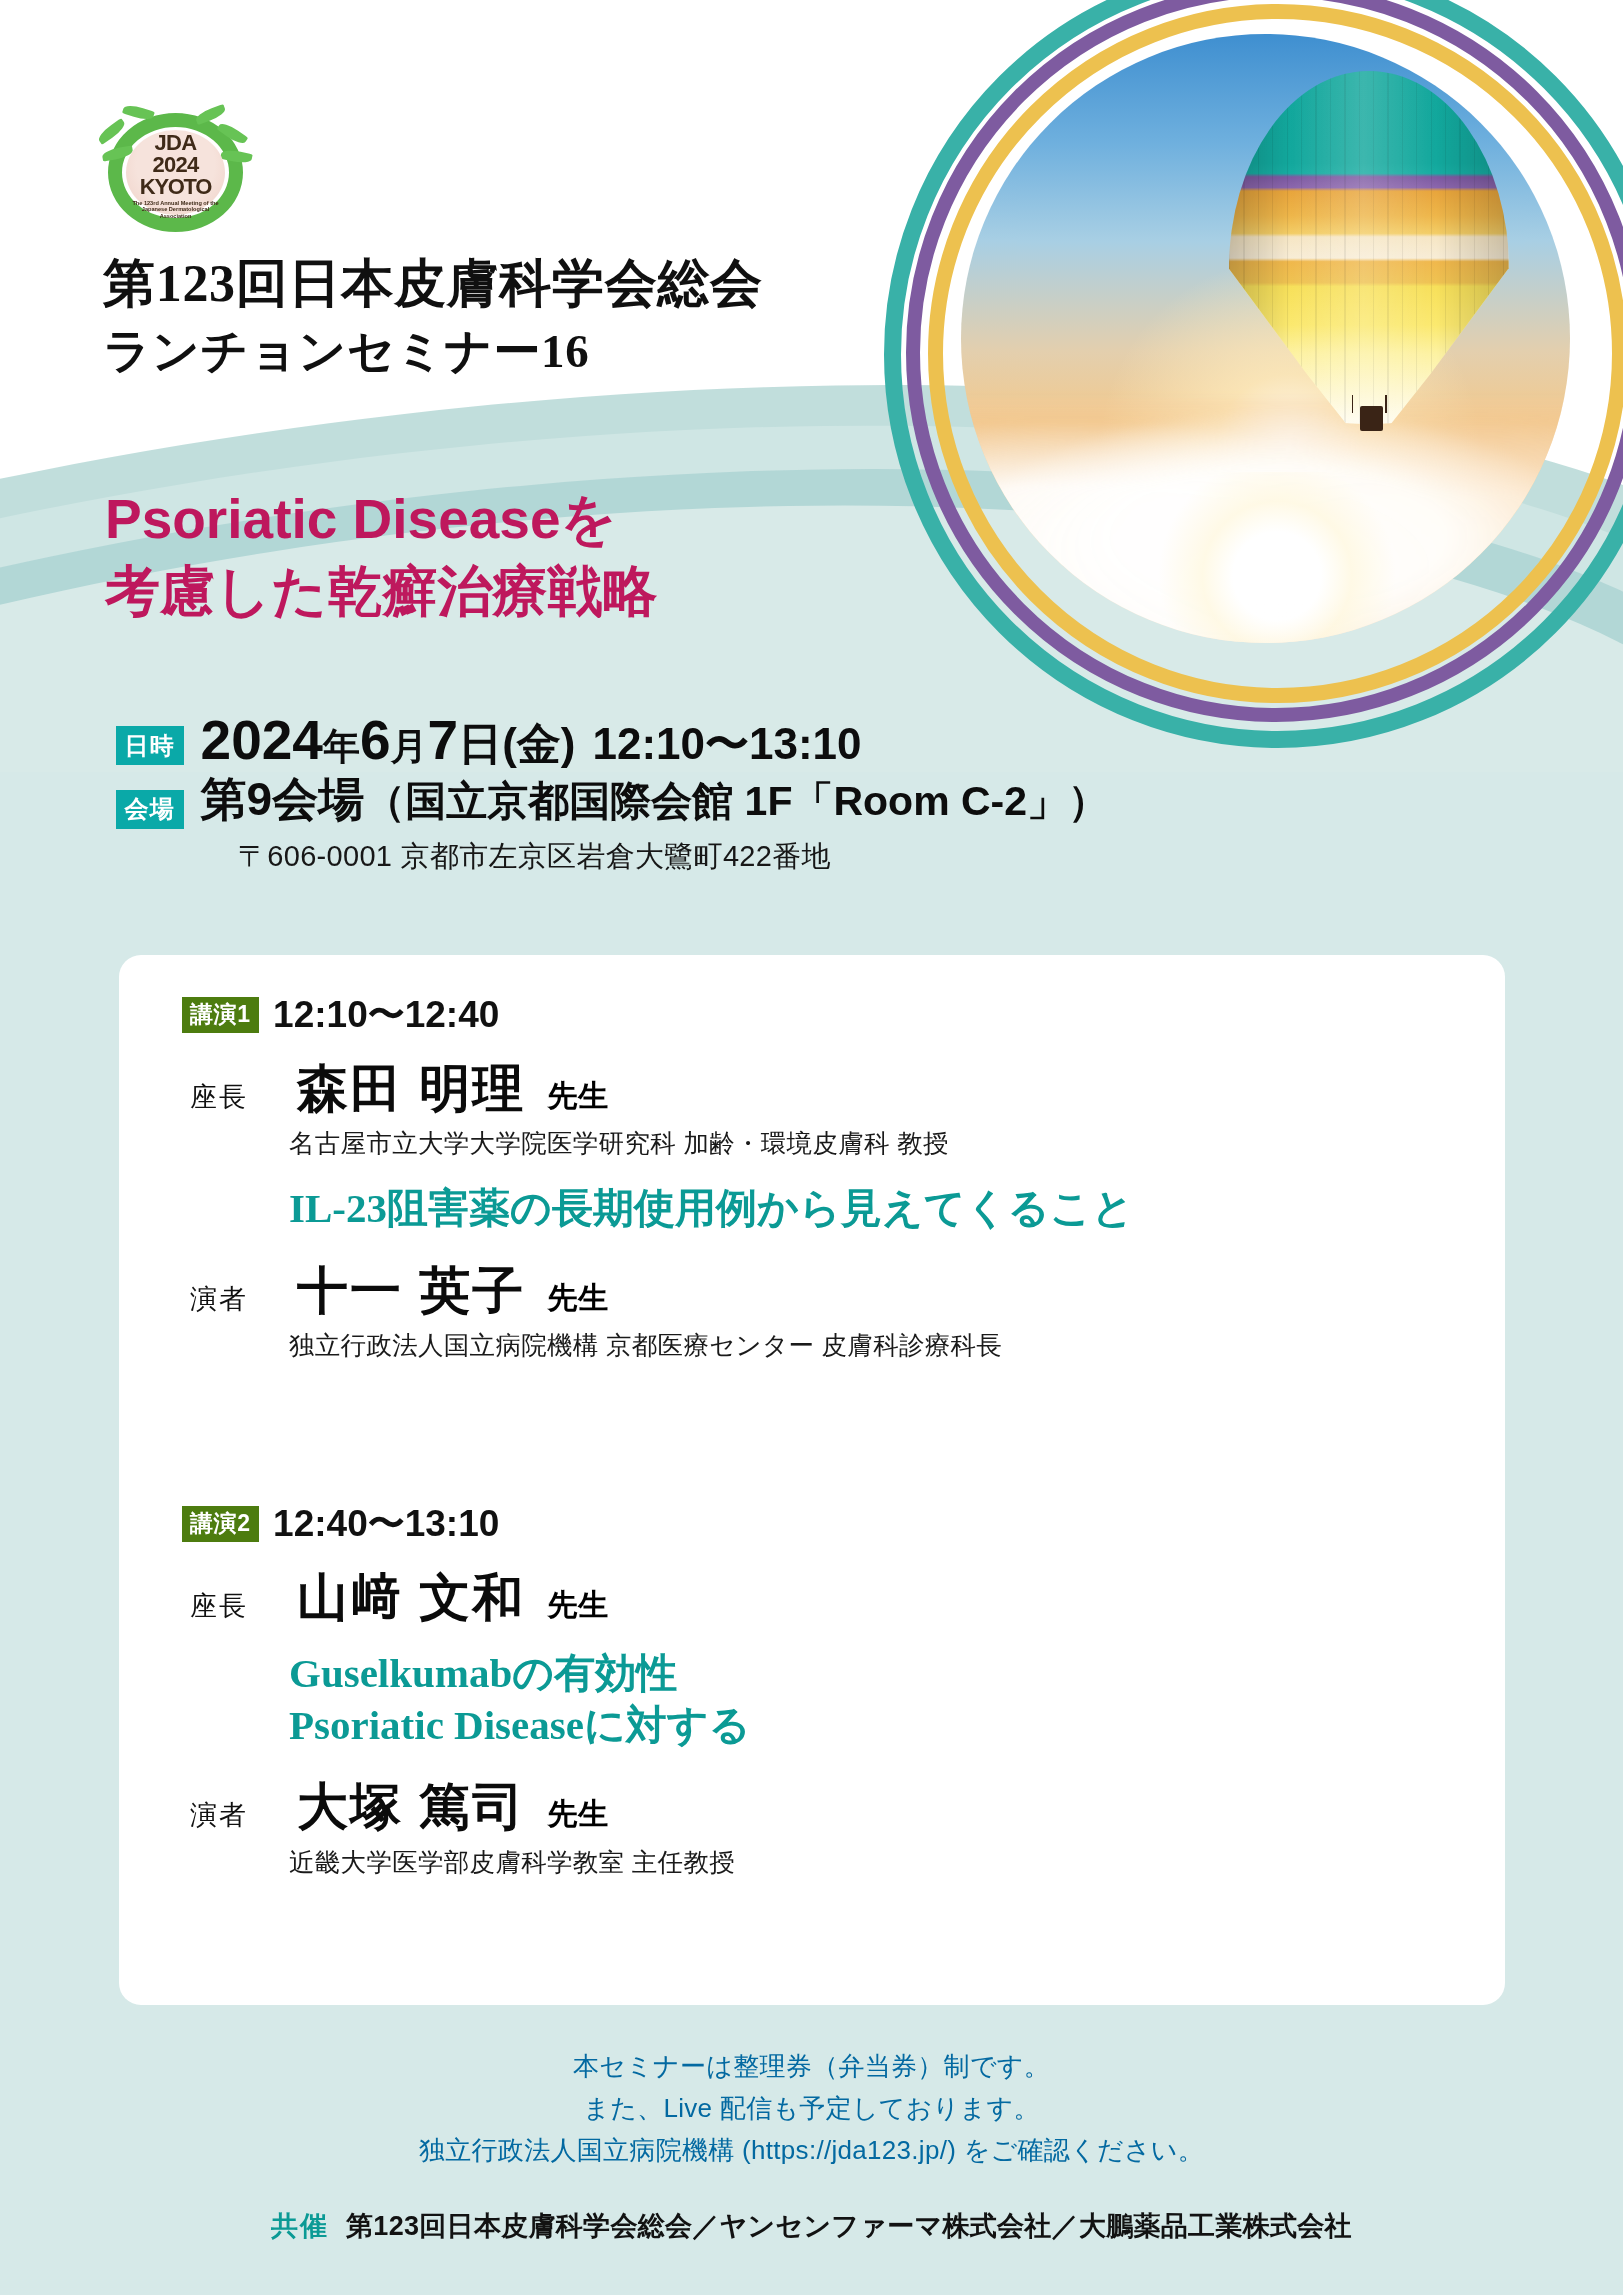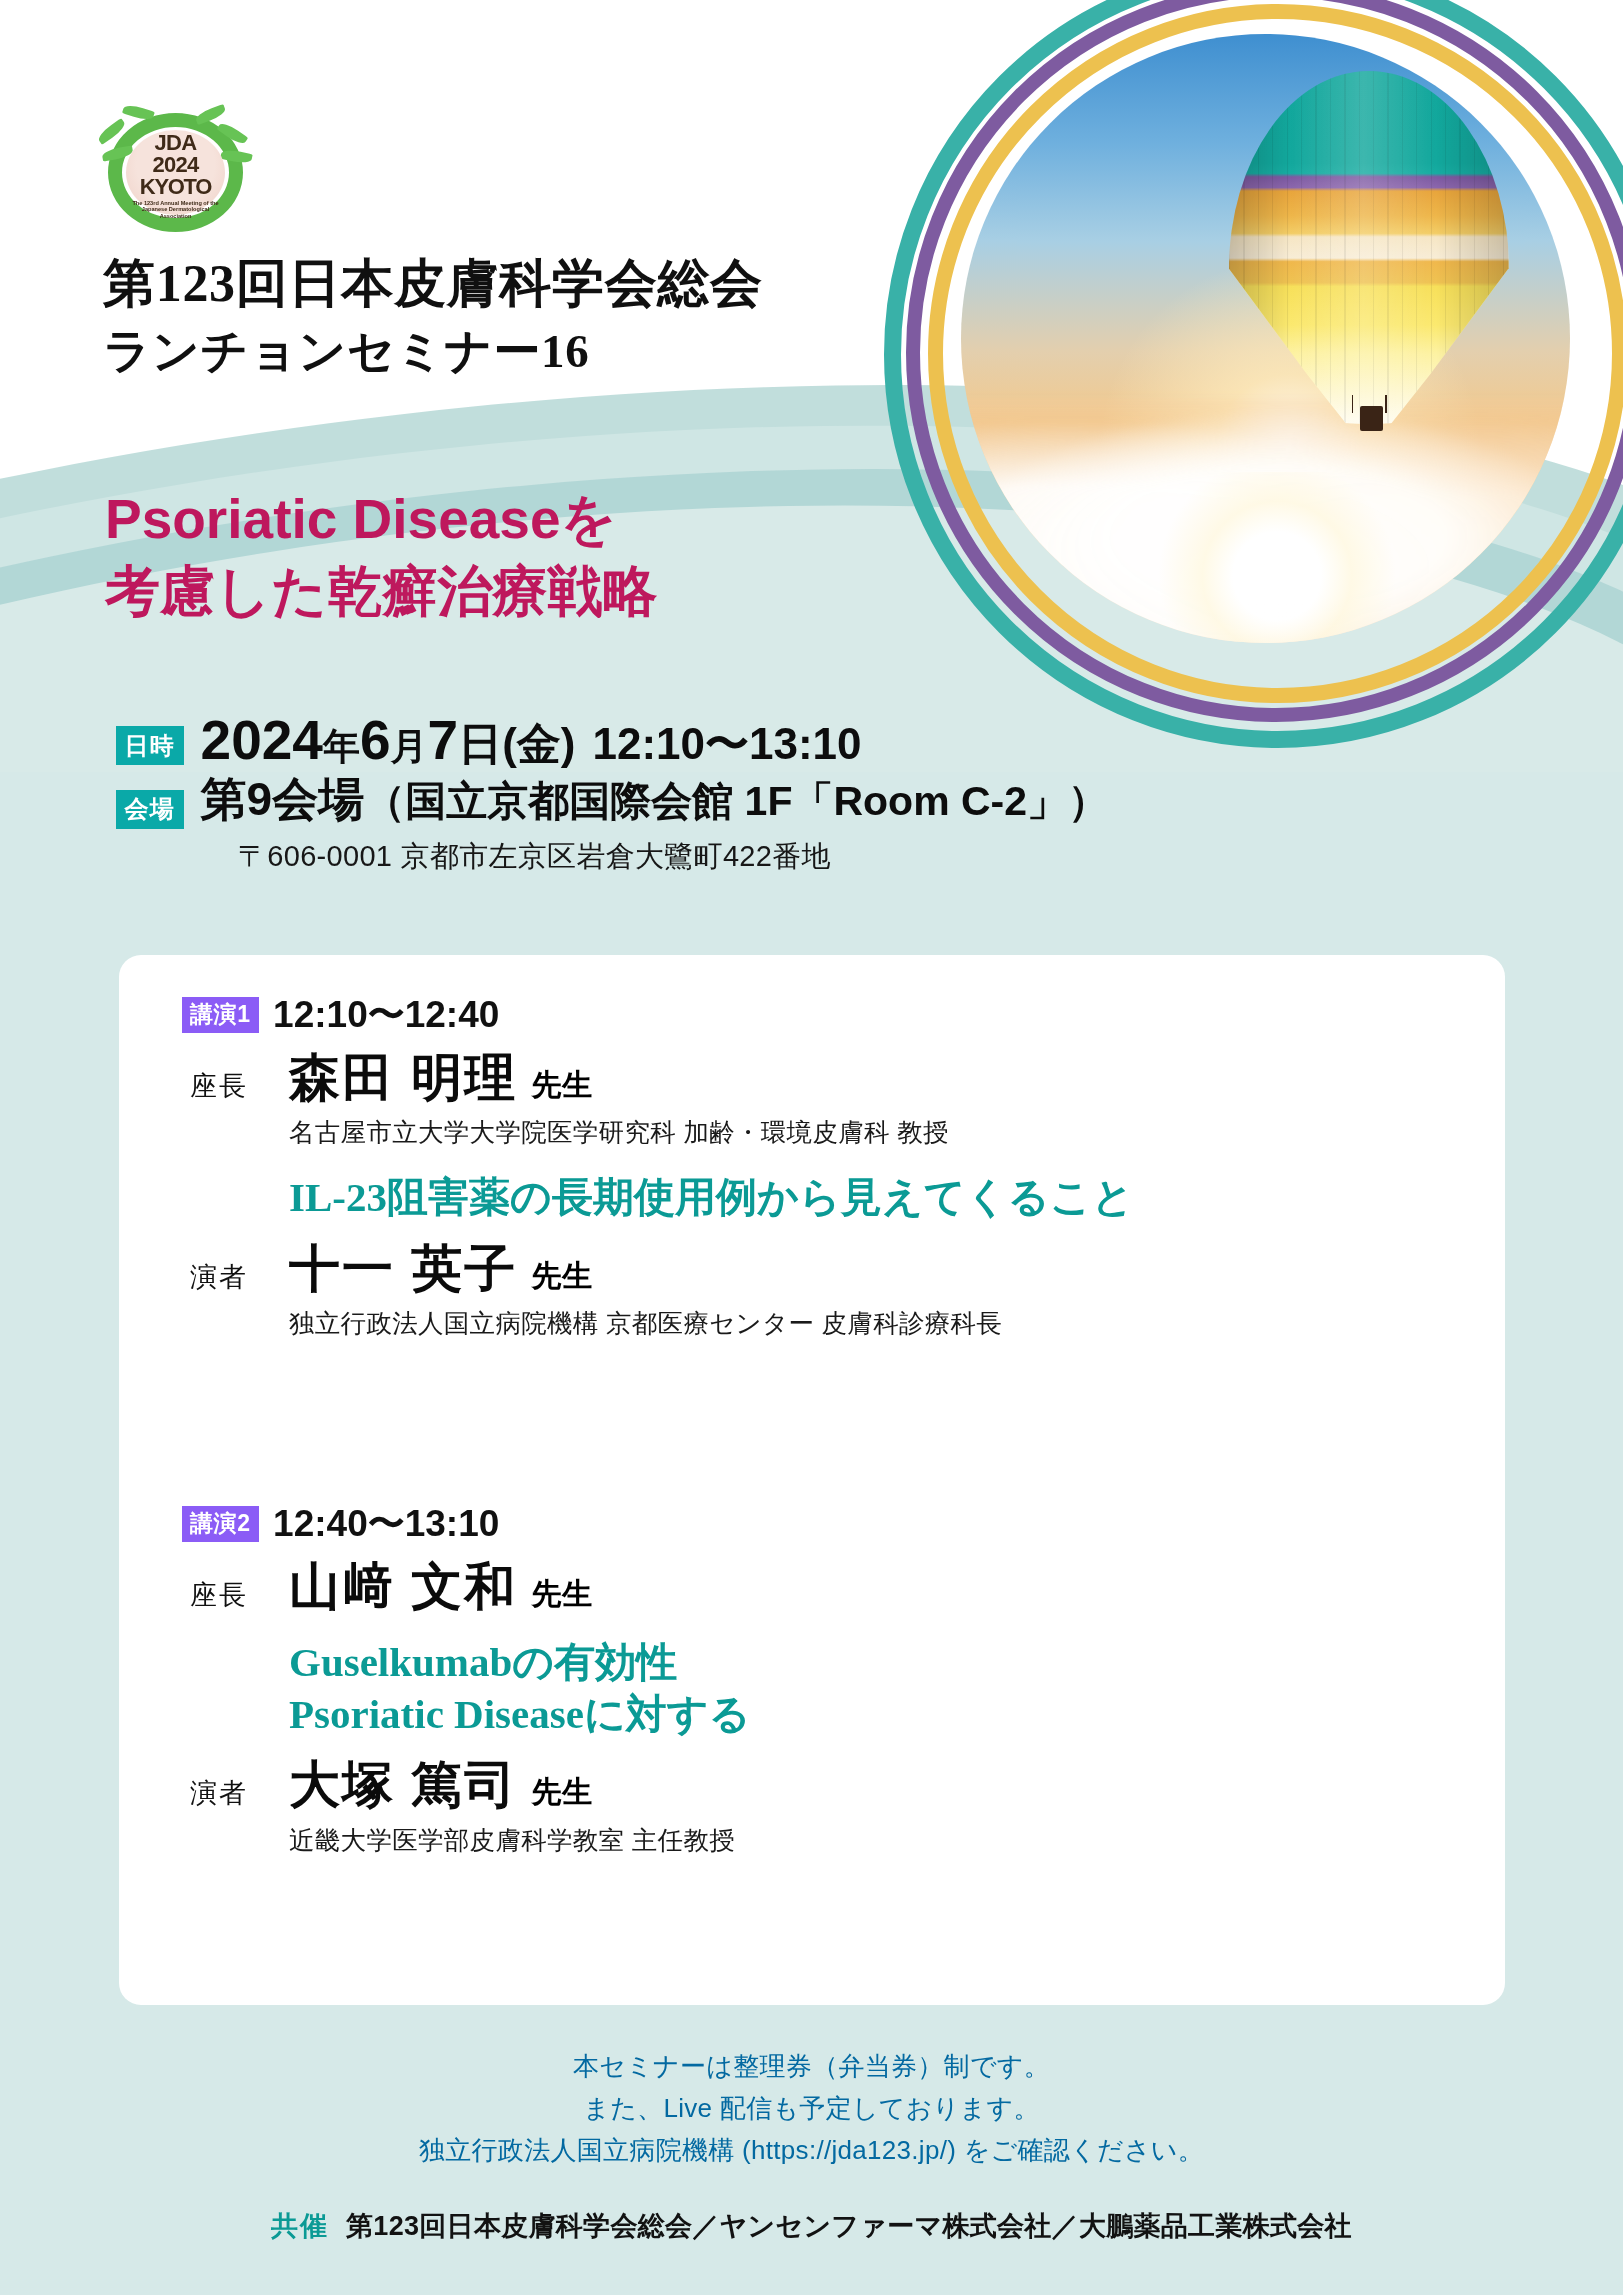--- a/index.html
+++ b/index.html
@@ -215,29 +215,29 @@
   
   .card{
     position:absolute;left:119px;top:955px;
     width:1386px;height:1050px;
     background:#ffffff;
     border-radius:22px;
   }
   .sess{position:absolute;left:0;width:100%;}
   .sess-head{display:flex;align-items:center;}
   .tagbox{
-    background:#8b5cf6;color:#fff;font-weight:bold;
+    background:#4d7c0f;color:#fff;font-weight:bold;
     font-size:23px;letter-spacing:0.7px;
     padding:6.5px 7.9px;line-height:1;white-space:nowrap;
   }
   .sess-time{
     margin-left:14.4px;color:#111;font-weight:bold;
     font-size:37px;letter-spacing:0px;line-height:1;
   }
-  .personrow{display:flex;align-items:baseline;margin-top:19px;}
+  .personrow{display:flex;align-items:baseline;margin-top:30px;gap:8px;}
   .rolelabel{
     width:107px;min-width:107px;
     color:#111;font-size:27px;font-weight:500;
     letter-spacing:2px;text-align:left;
     padding-left:7.9px;box-sizing:border-box;
   }
   .pname{
     color:#0b0b0b;font-weight:bold;
     font-size:51px;letter-spacing:2px;line-height:1;
   }

